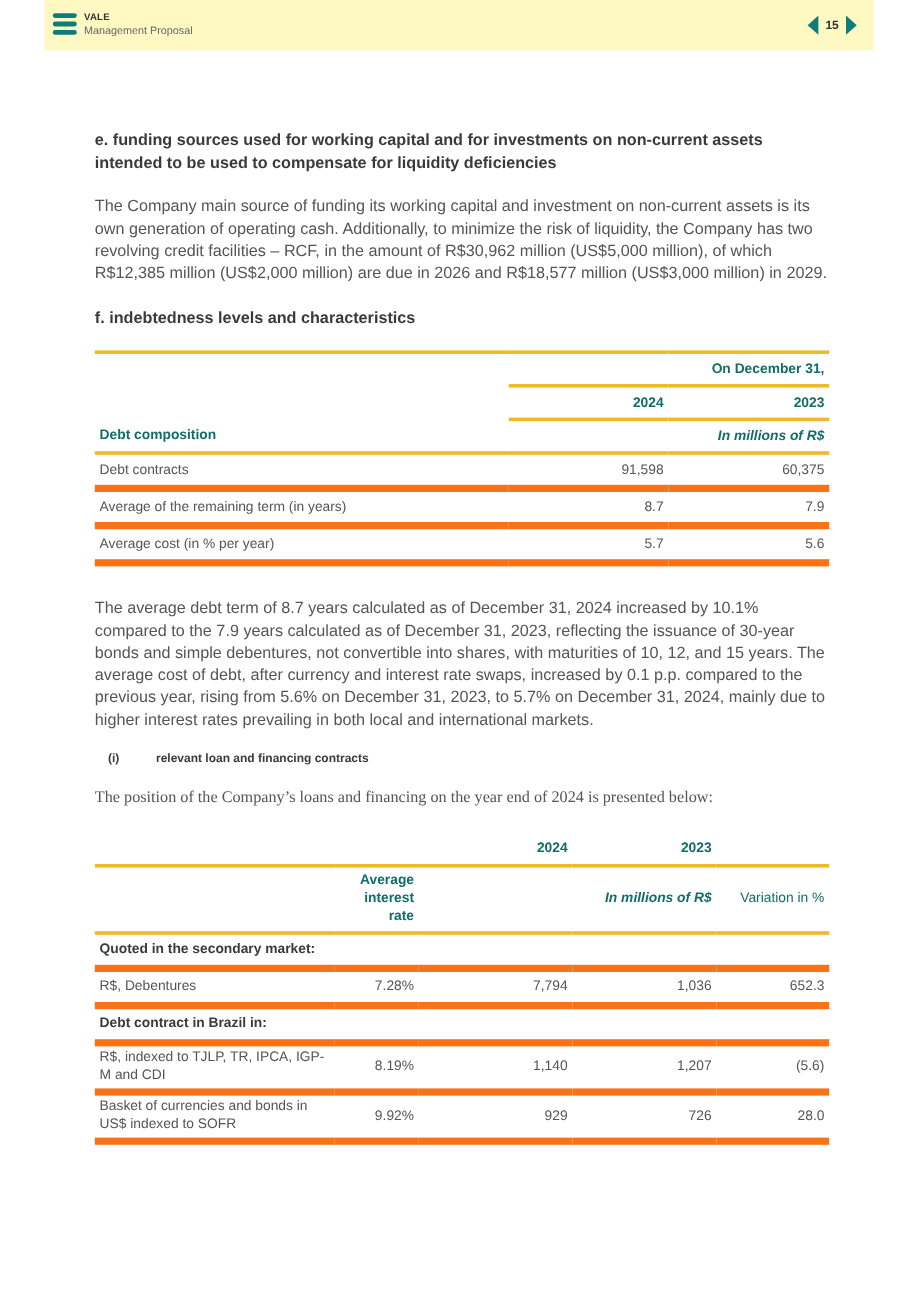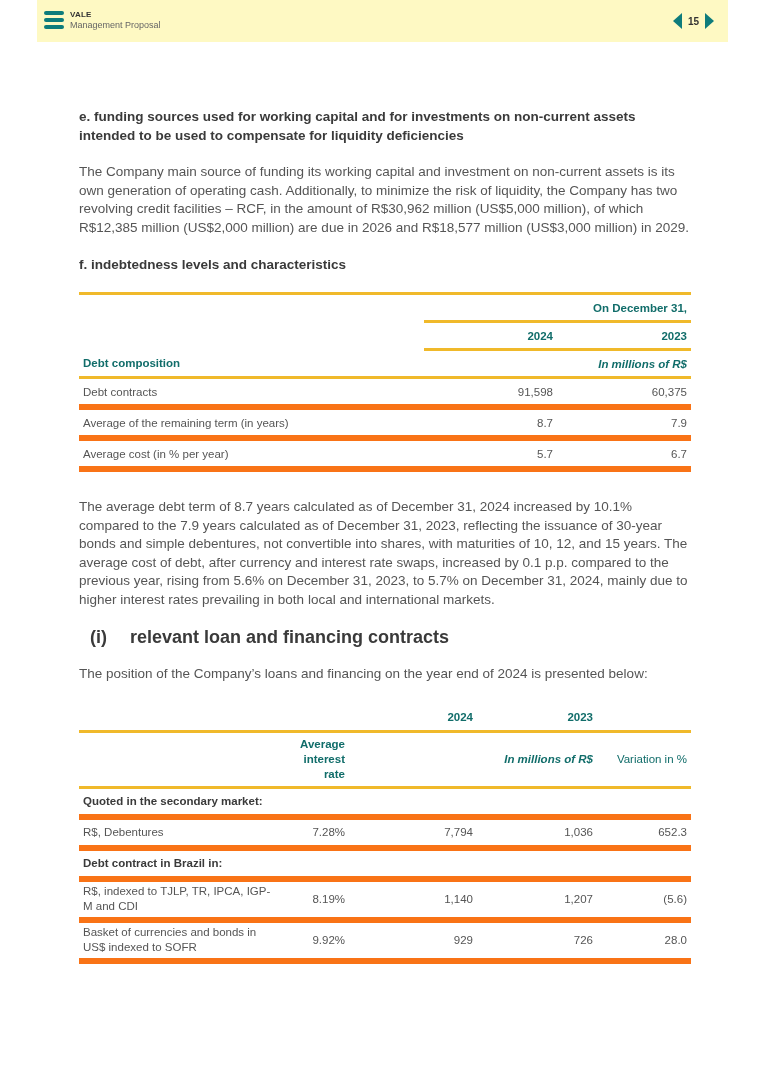--- a/index.html
+++ b/index.html
@@ -27,23 +27,23 @@
   .t1 { margin-top: 18px; }
   .gold-top { border-top: 3px solid #f0b92a; }
   .gold-bot { border-bottom: 3px solid #f0b92a; }
   .teal { color: #116d6a; font-weight: bold; }
   .ital { font-style: italic; }
   td { padding: 0 4px; height: 25px; }
   .r { text-align: right; }
   .row-line td { border-bottom: 6px solid #f97316; }
 
   .p2 { margin-top: 26px; }
-  .sub-i { margin-top: 18px; font-size: 18px; font-weight: bold; color: #3a3a3a; padding-left: 11px; }
+  .sub-i { margin-top: 18px; font-size: 10px; font-weight: bold; color: #3a3a3a; padding-left: 11px; }
   .sub-i .num { display: inline-block; width: 40px; }
-  .p3 { margin-top: 17px; }
+  .p3 { margin-top: 17px; font-family: Liberation Serif, serif; }
   .t2 { margin-top: 21px; }
   .bold-label { font-weight: bold; color: #3a3a3a; }
 </style>
 </head>
 <body>
 
 <div class="header">
   <div class="logo">
       <span></span>
       <span></span>
@@ -94,21 +94,21 @@
       <td class="r">60,375</td>
     </tr>
     <tr class="row-line">
       <td>Average of the remaining term (in years)</td>
       <td class="r">8.7</td>
       <td class="r">7.9</td>
     </tr>
     <tr class="row-line">
       <td>Average cost (in % per year)</td>
       <td class="r">5.7</td>
-      <td class="r">6.7</td>
+      <td class="r">5.6</td>
     </tr>
   </tbody>
     </table>
 
   <p class="p2">The average debt term of 8.7 years calculated as of December 31, 2024 increased by 10.1% compared to the 7.9 years calculated as of December 31, 2023, reflecting the issuance of 30-year bonds and simple debentures, not convertible into shares, with maturities of 10, 12, and 15 years. The average cost of debt, after currency and interest rate swaps, increased by 0.1 p.p. compared to the previous year, rising from 5.6% on December 31, 2023, to 5.7% on December 31, 2024, mainly due to higher interest rates prevailing in both local and international markets.</p>
 
   <div class="sub-i">
     <span class="num">(i)</span><span>relevant loan and financing contracts</span>
   </div>
 

